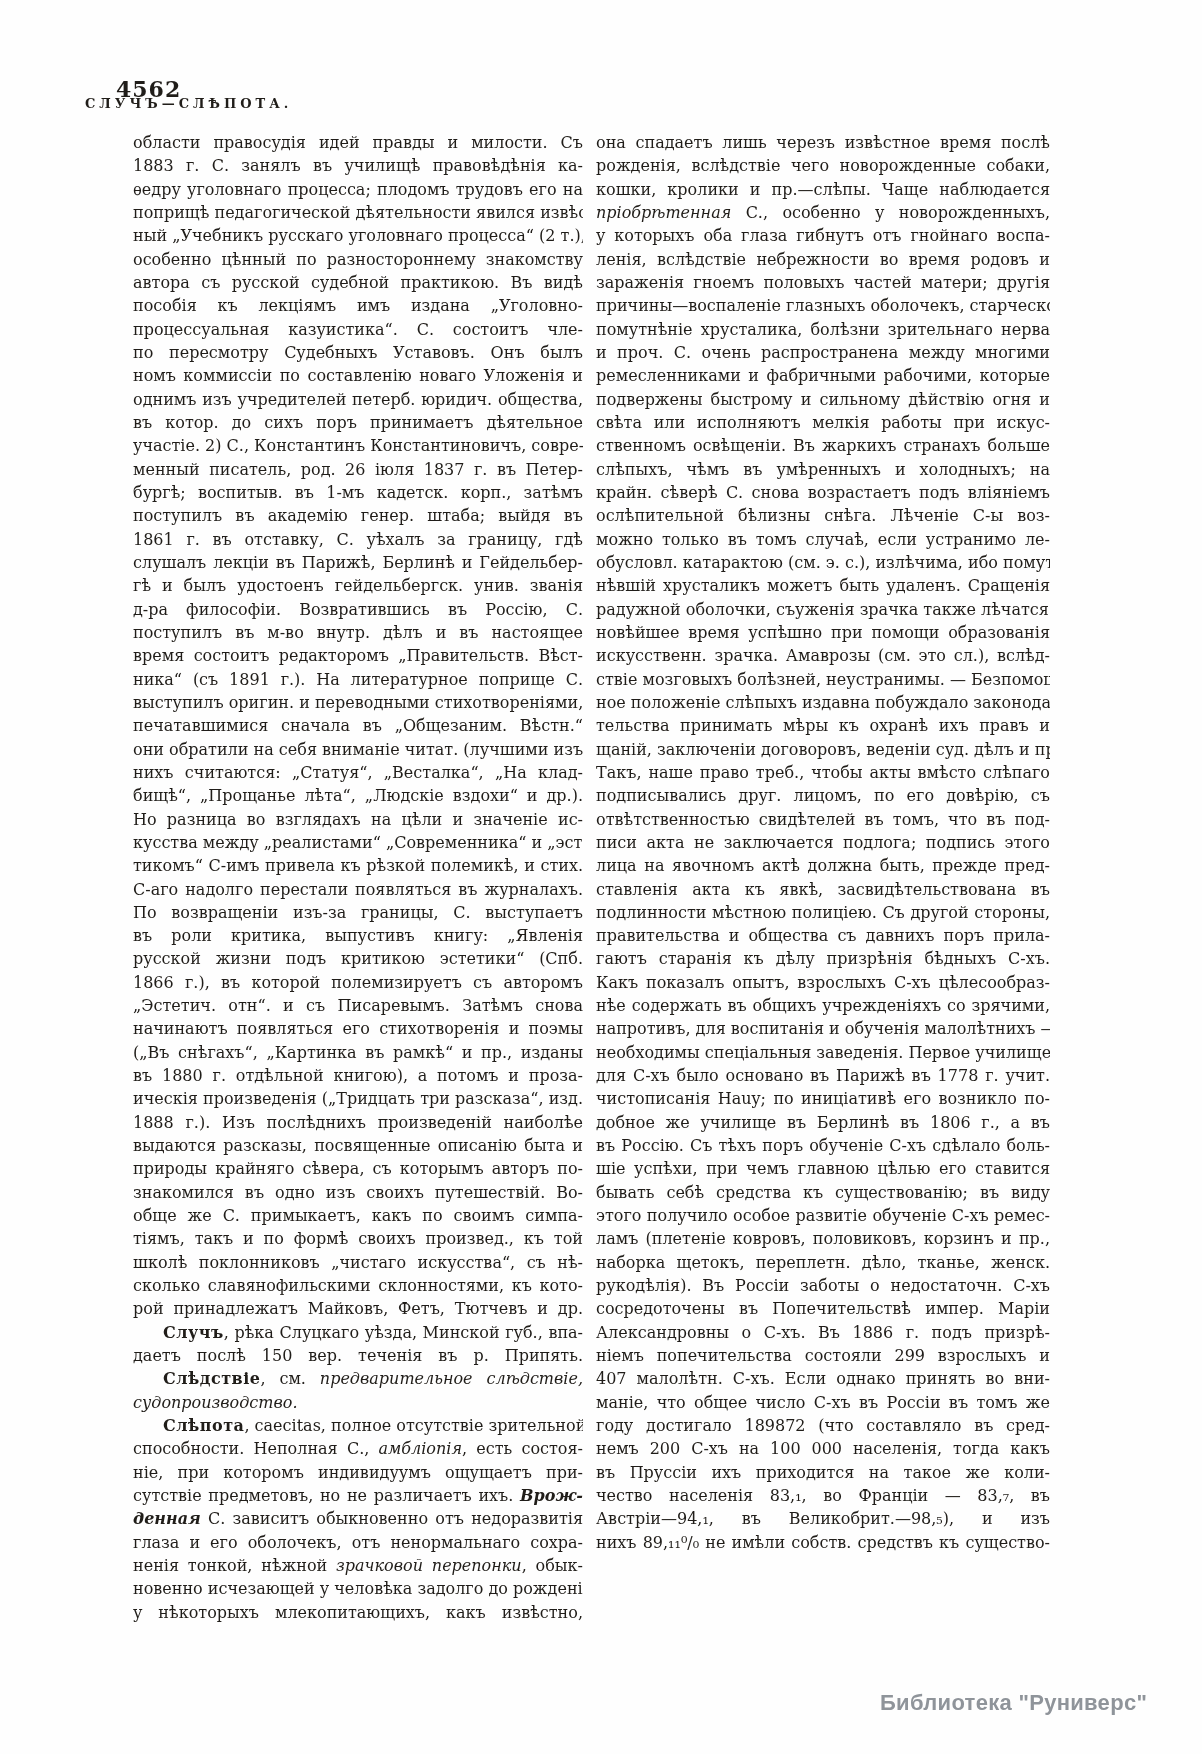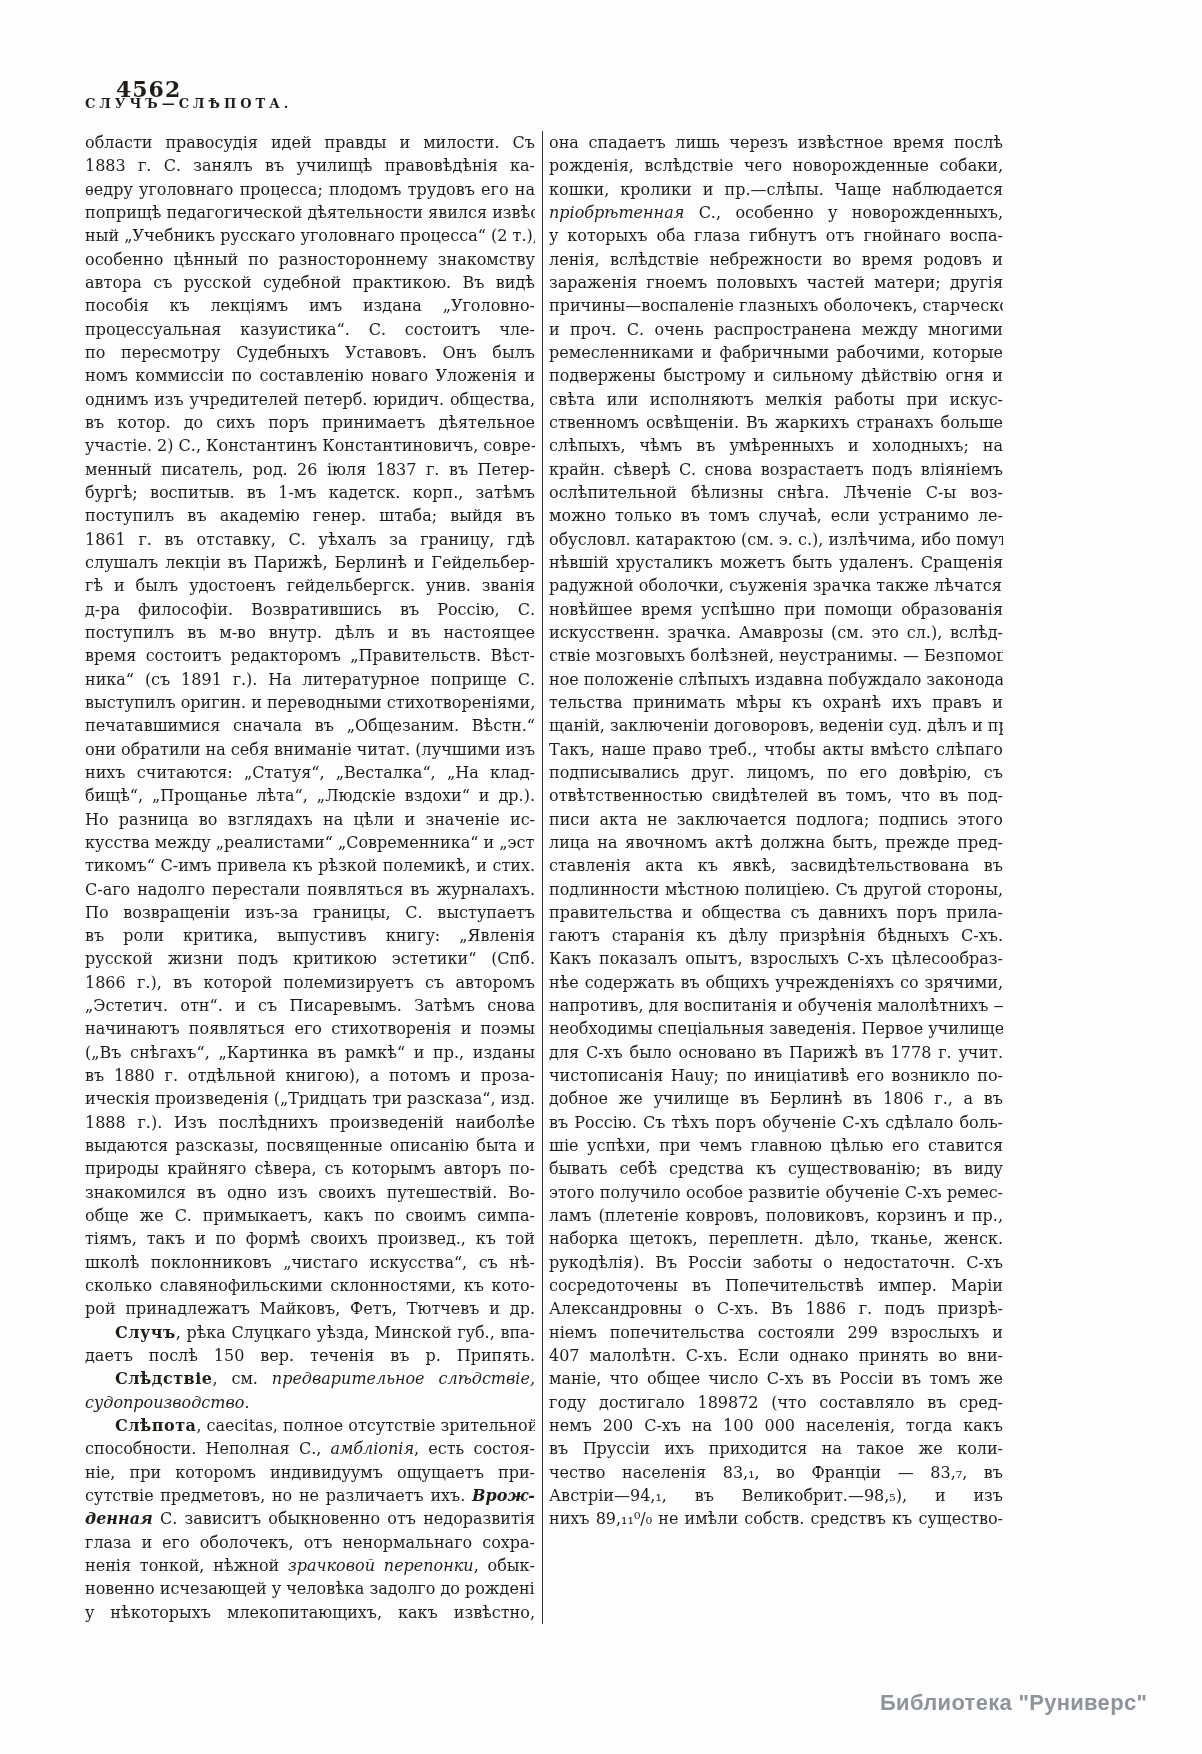--- a/index.html
+++ b/index.html
@@ -37,21 +37,21 @@
     position: absolute;
     left: 85px;
     top: 131px;
     width: 918px;
     display: flex;
     align-items: flex-start;
   }
   .col {
     font-size: 16px;
   }
-  .col-left  { width: 450px; }
+  .col-left  { width: 450px; margin-left: 48px; }
   .col-right { width: 454px; }
   .divider {
     width: 1px;
     background: #2e2b28;
     align-self: stretch;
     margin-left: 7px;
     margin-right: 6px;
   }
   .line {
     height: 23.34px;
@@ -154,20 +154,21 @@
     <div class="divider"></div>
     <div class="col col-right" id="col-right">
         <div class="line">она спадаетъ лишь черезъ извѣстное время послѣ</div>
         <div class="line">рожденія, вслѣдствіе чего новорожденные собаки,</div>
         <div class="line">кошки, кролики и пр.—слѣпы. Чаще наблюдается</div>
         <div class="line"><span class="seg-i">пріобрѣтенная</span><span> С., особенно у новорожденныхъ,</span></div>
         <div class="line">у которыхъ оба глаза гибнутъ отъ гнойнаго воспа-</div>
         <div class="line">ленія, вслѣдствіе небрежности во время родовъ и</div>
         <div class="line">зараженія гноемъ половыхъ частей матери; другія</div>
         <div class="line">причины—воспаленіе глазныхъ оболочекъ, старческое</div>
+        <div class="line">помутнѣніе хрусталика, болѣзни зрительнаго нерва</div>
         <div class="line">и проч. С. очень распространена между многими</div>
         <div class="line">ремесленниками и фабричными рабочими, которые</div>
         <div class="line">подвержены быстрому и сильному дѣйствію огня и</div>
         <div class="line">свѣта или исполняютъ мелкія работы при искус-</div>
         <div class="line">ственномъ освѣщеніи. Въ жаркихъ странахъ больше</div>
         <div class="line">слѣпыхъ, чѣмъ въ умѣренныхъ и холодныхъ; на</div>
         <div class="line">крайн. сѣверѣ С. снова возрастаетъ подъ вліяніемъ</div>
         <div class="line">ослѣпительной бѣлизны снѣга. Лѣченіе С-ы воз-</div>
         <div class="line">можно только въ томъ случаѣ, если устранимо ле-</div>
         <div class="line">обусловл. катарактою (см. э. с.), излѣчима, ибо помут-</div>

